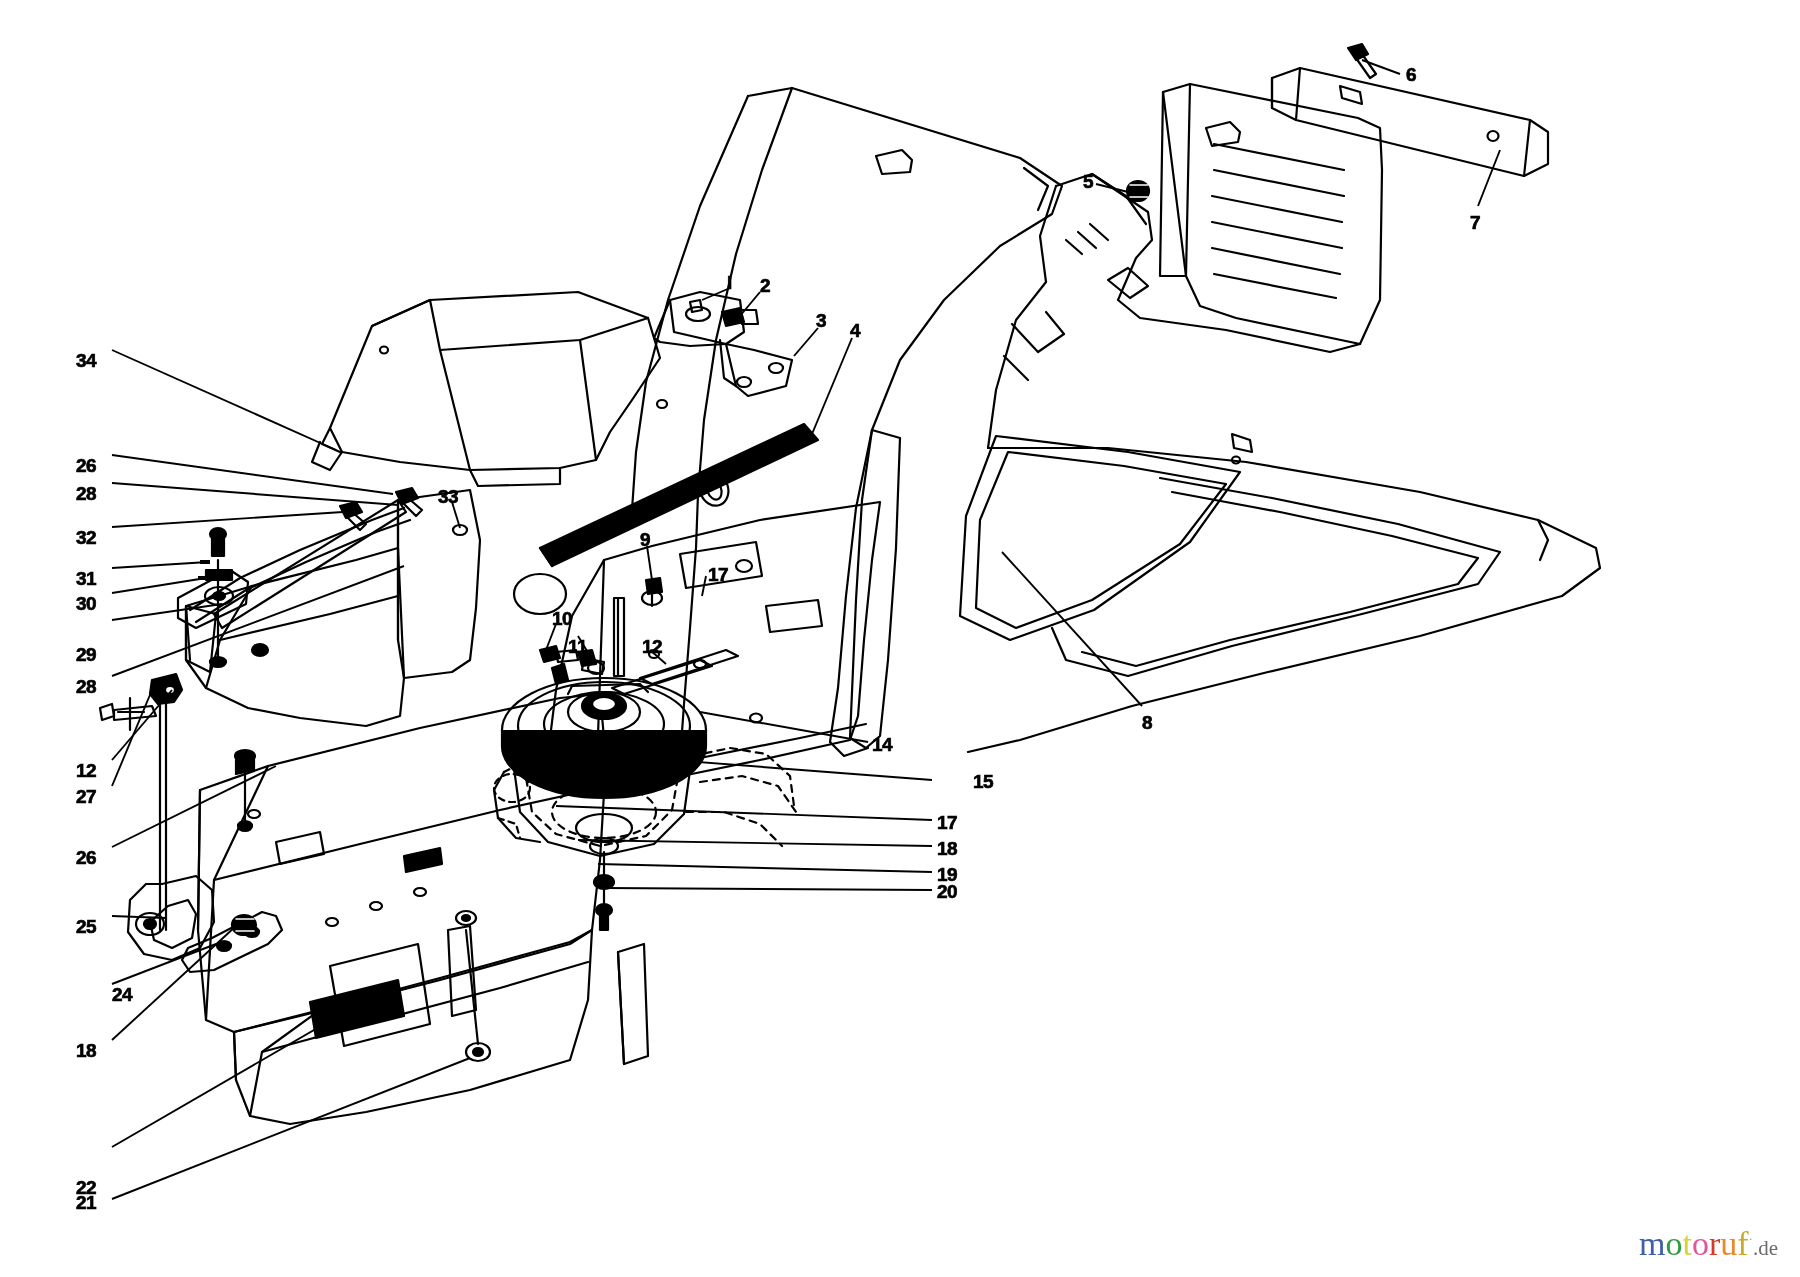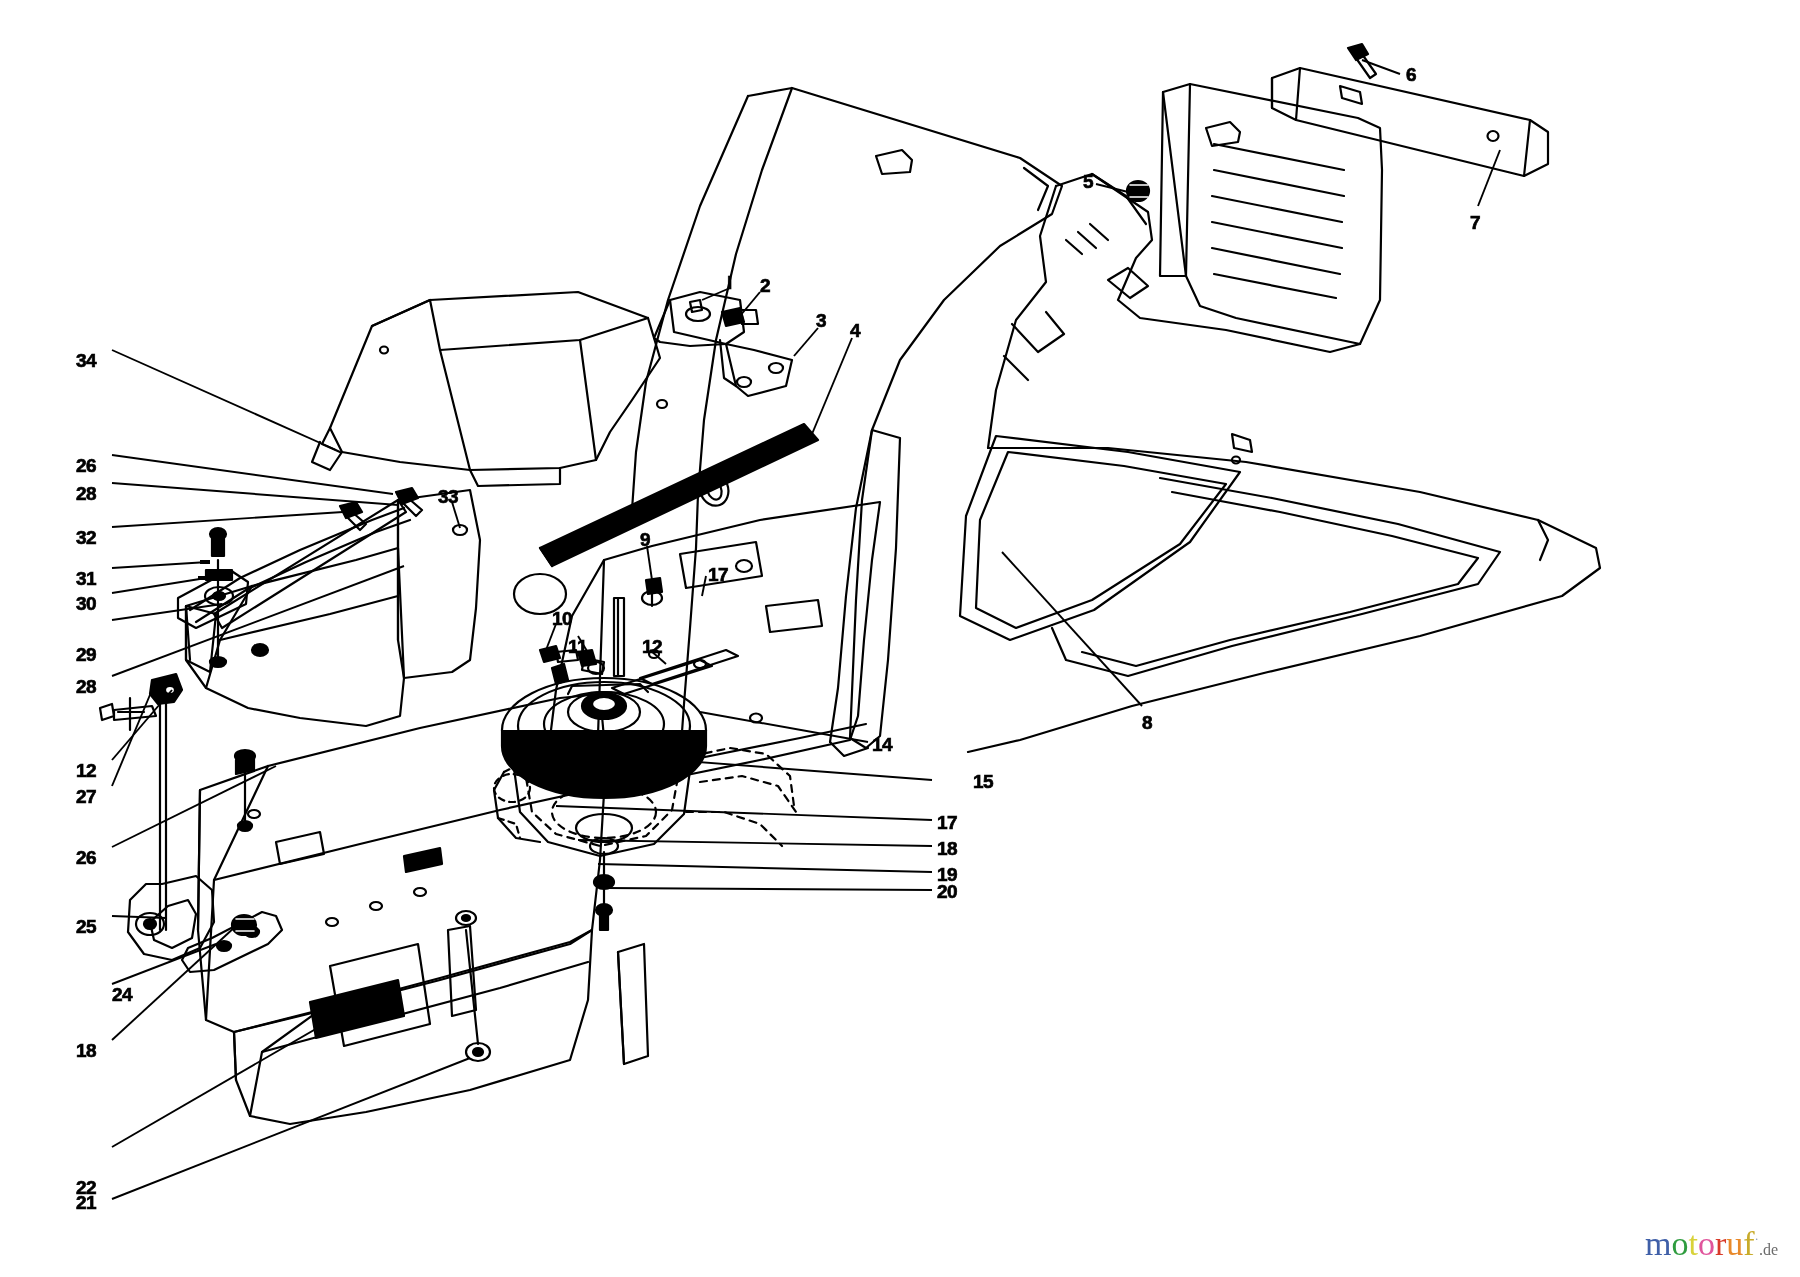--- a/index.html
+++ b/index.html
@@ -37,21 +37,21 @@
     position: absolute;
     right: 22px;
     bottom: 16px;
     font-family: "Liberation Serif", serif;
     font-size: 34px;
     letter-spacing: 0px;
     white-space: nowrap;
     line-height: 1;
   }
   #watermark .wm-suffix {
-    font-size: 16px;
+    font-size: 21px;
     color: #6b6b6b;
   }
 </style>
 </head>
 <body>
 
 <div id="page">
 
   <svg id="diagram-svg" viewBox="0 0 1800 1277" xmlns="http://www.w3.org/2000/svg">
     <rect x="0" y="0" width="1800" height="1277" fill="#ffffff"></rect>

